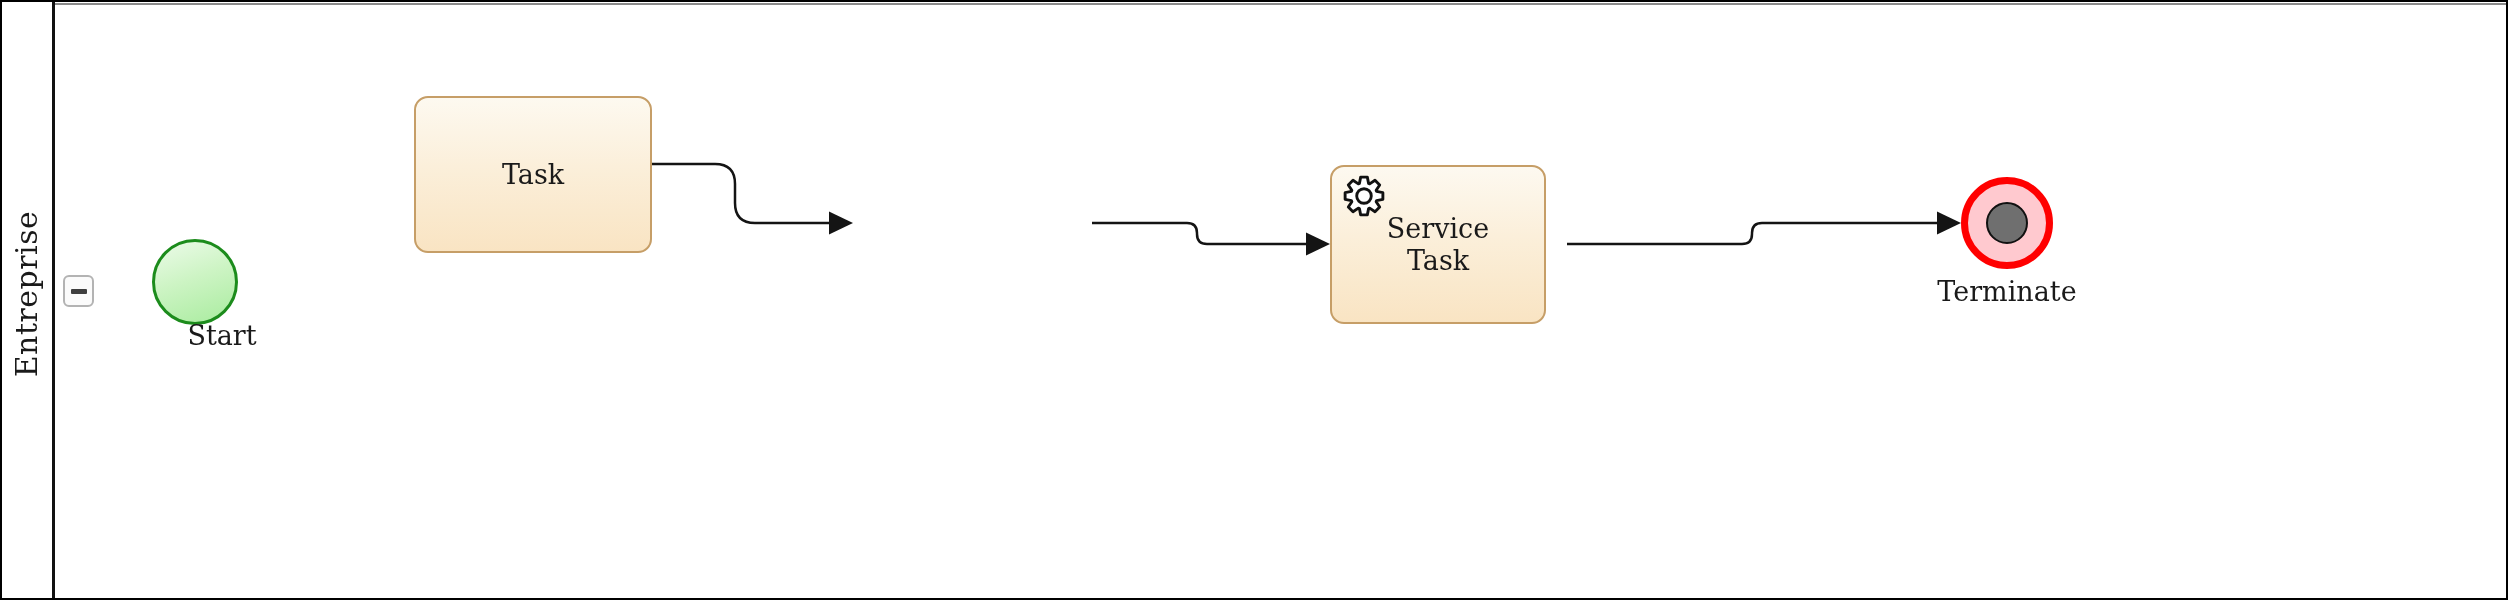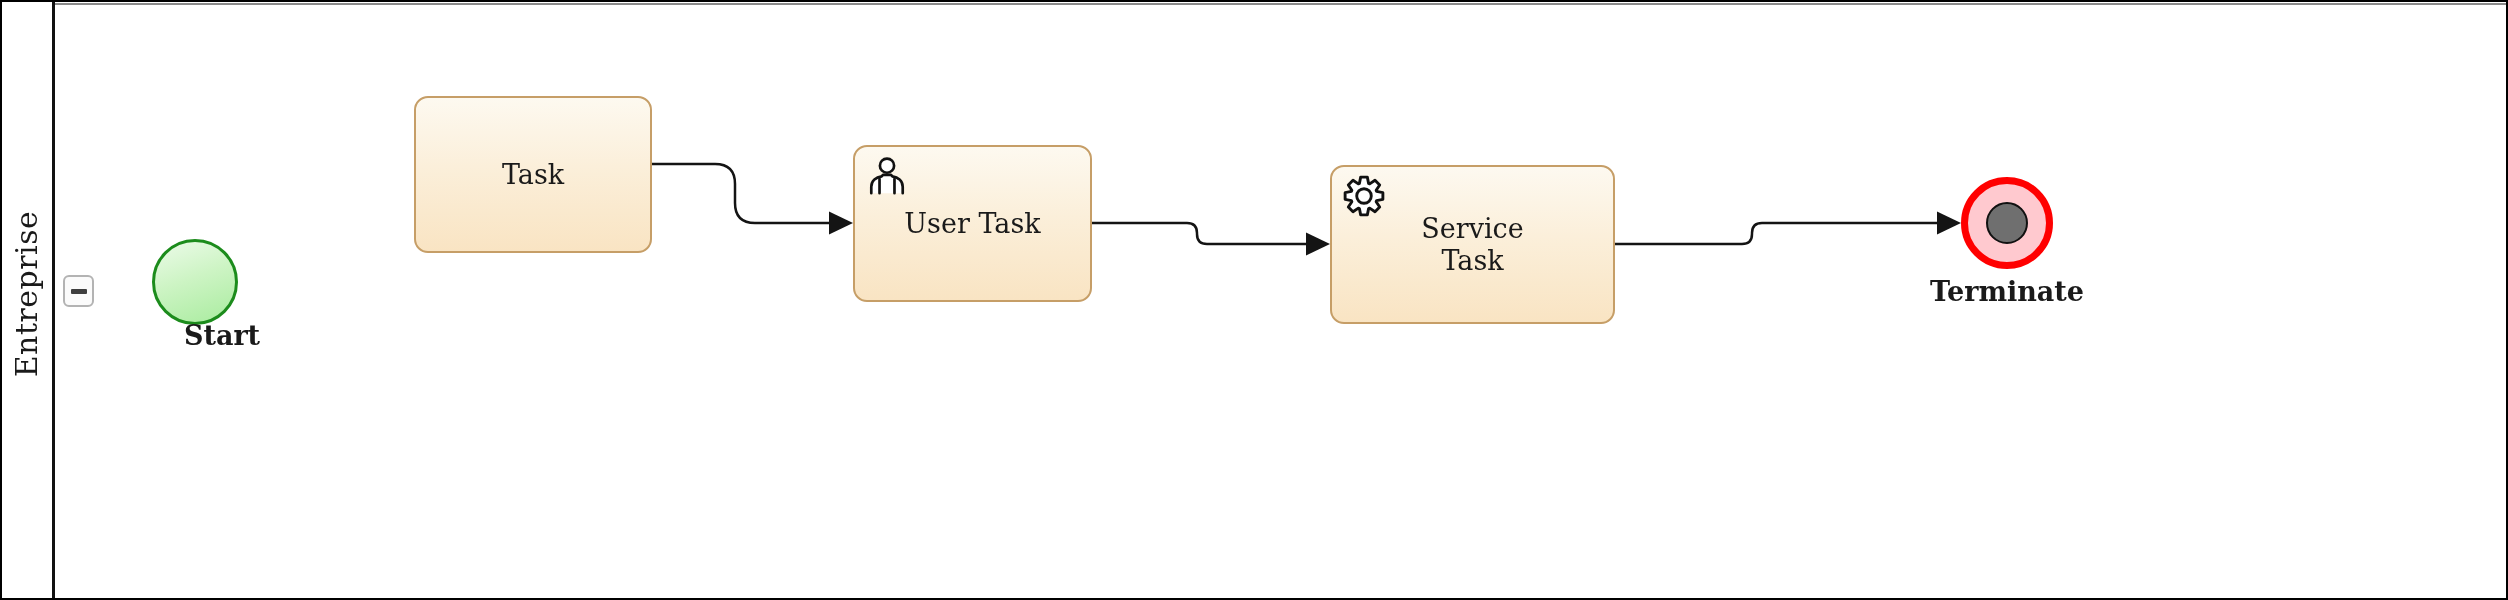--- a/index.html
+++ b/index.html
@@ -84,21 +84,21 @@
     border: 2px solid #c69e67;
     border-radius: 14px;
     background: linear-gradient(180deg, #fdf9f0 0%, #fbefda 45%, #f9e4c3 100%);
     display: flex;
     align-items: center;
     justify-content: center;
     text-align: center;
   }
   .node-task    { left: 412px;  top: 82px;  width: 238px; height: 157px; margin-top: 12px; }
   .node-user    { left: 851px;  top: 143px; width: 239px; height: 157px; }
-  .node-service { left: 1328px; top: 163px; width: 285px; height: 159px; align-items: center; }
+  .node-service { left: 1328px; top: 163px; width: 216px; height: 159px; align-items: center; }
   .node-label { font-size: 27px; line-height: 1.15; }
   .wrap-narrow { display: inline-block; max-width: 145px; }
   .task-icon {
     position: absolute;
     left: 9px; top: 6px;
     width: 46px; height: 46px;
   }
   
   .node-start {
     left: 150px; top: 237px;
@@ -124,21 +124,20 @@
     background: #6f6f6f;
     border: 2.5px solid #111111;
     box-sizing: border-box;
   }
   
   .event-label {
     position: absolute;
     transform: translate(-50%, -50%);
     font-size: 27px;
     white-space: nowrap;
-    font-weight: bold;
   }
   .start-label { left: 192px; top: 333px; margin-left: 28px; }
   .terminate-label { left: 2005px; top: 289px; }
 </style>
 </head>
 <body>
 
 <div class="canvas">
   <div class="pool">
 
@@ -165,30 +164,20 @@
       </g>
     </svg>
 
     <div class="node node-start"></div>
     <div class="event-label start-label">Start</div>
 
     <div class="node task-box node-task">
       <span class="node-label">Task</span>
     </div>
 
-    <div class="node task-box node-user">
-      <svg class="task-icon" viewBox="0 0 24 24">
-        <g fill="#ffffff" stroke="#111111" stroke-width="1.4" stroke-linejoin="round" stroke-linecap="round">
-          <path d="M3.8 21 L3.8 17.6 C3.8 14.4 6.4 12.7 9.2 12.2 L9.9 11.4 L14.1 11.4 L14.8 12.2 C17.6 12.7 20.2 14.4 20.2 17.6 L20.2 21"></path>
-          <circle cx="12" cy="6.6" r="3.7"></circle>
-          <path fill="none" d="M8.1 13.6 L8.1 21 M15.9 13.6 L15.9 21"></path>
-        </g>
-      </svg>
-      <span class="node-label">User Task</span>
-    </div>
 
     <div class="node task-box node-service">
       <svg class="task-icon" viewBox="0 0 24 24">
         <path fill="#ffffff" stroke="#111111" stroke-width="1.5" stroke-linejoin="round" d="M18.58 9.61 L21.85 10.26 L21.85 13.74 L18.58 14.39 L18.34 14.96 L20.19 17.74 L17.74 20.19 L14.96 18.34 L14.39 18.58 L13.74 21.85 L10.26 21.85 L9.61 18.58 L9.04 18.34 L6.26 20.19 L3.81 17.74 L5.66 14.96 L5.42 14.39 L2.15 13.74 L2.15 10.26 L5.42 9.61 L5.66 9.04 L3.81 6.26 L6.26 3.81 L9.04 5.66 L9.61 5.42 L10.26 2.15 L13.74 2.15 L14.39 5.42 L14.96 5.66 L17.74 3.81 L20.19 6.26 L18.34 9.04 Z"></path>
         <circle cx="12" cy="12" r="3.8" fill="#ffffff" stroke="#111111" stroke-width="1.5"></circle>
       </svg>
       <span class="node-label wrap-narrow">Service Task</span>
     </div>
 
     <div class="node node-terminate">

